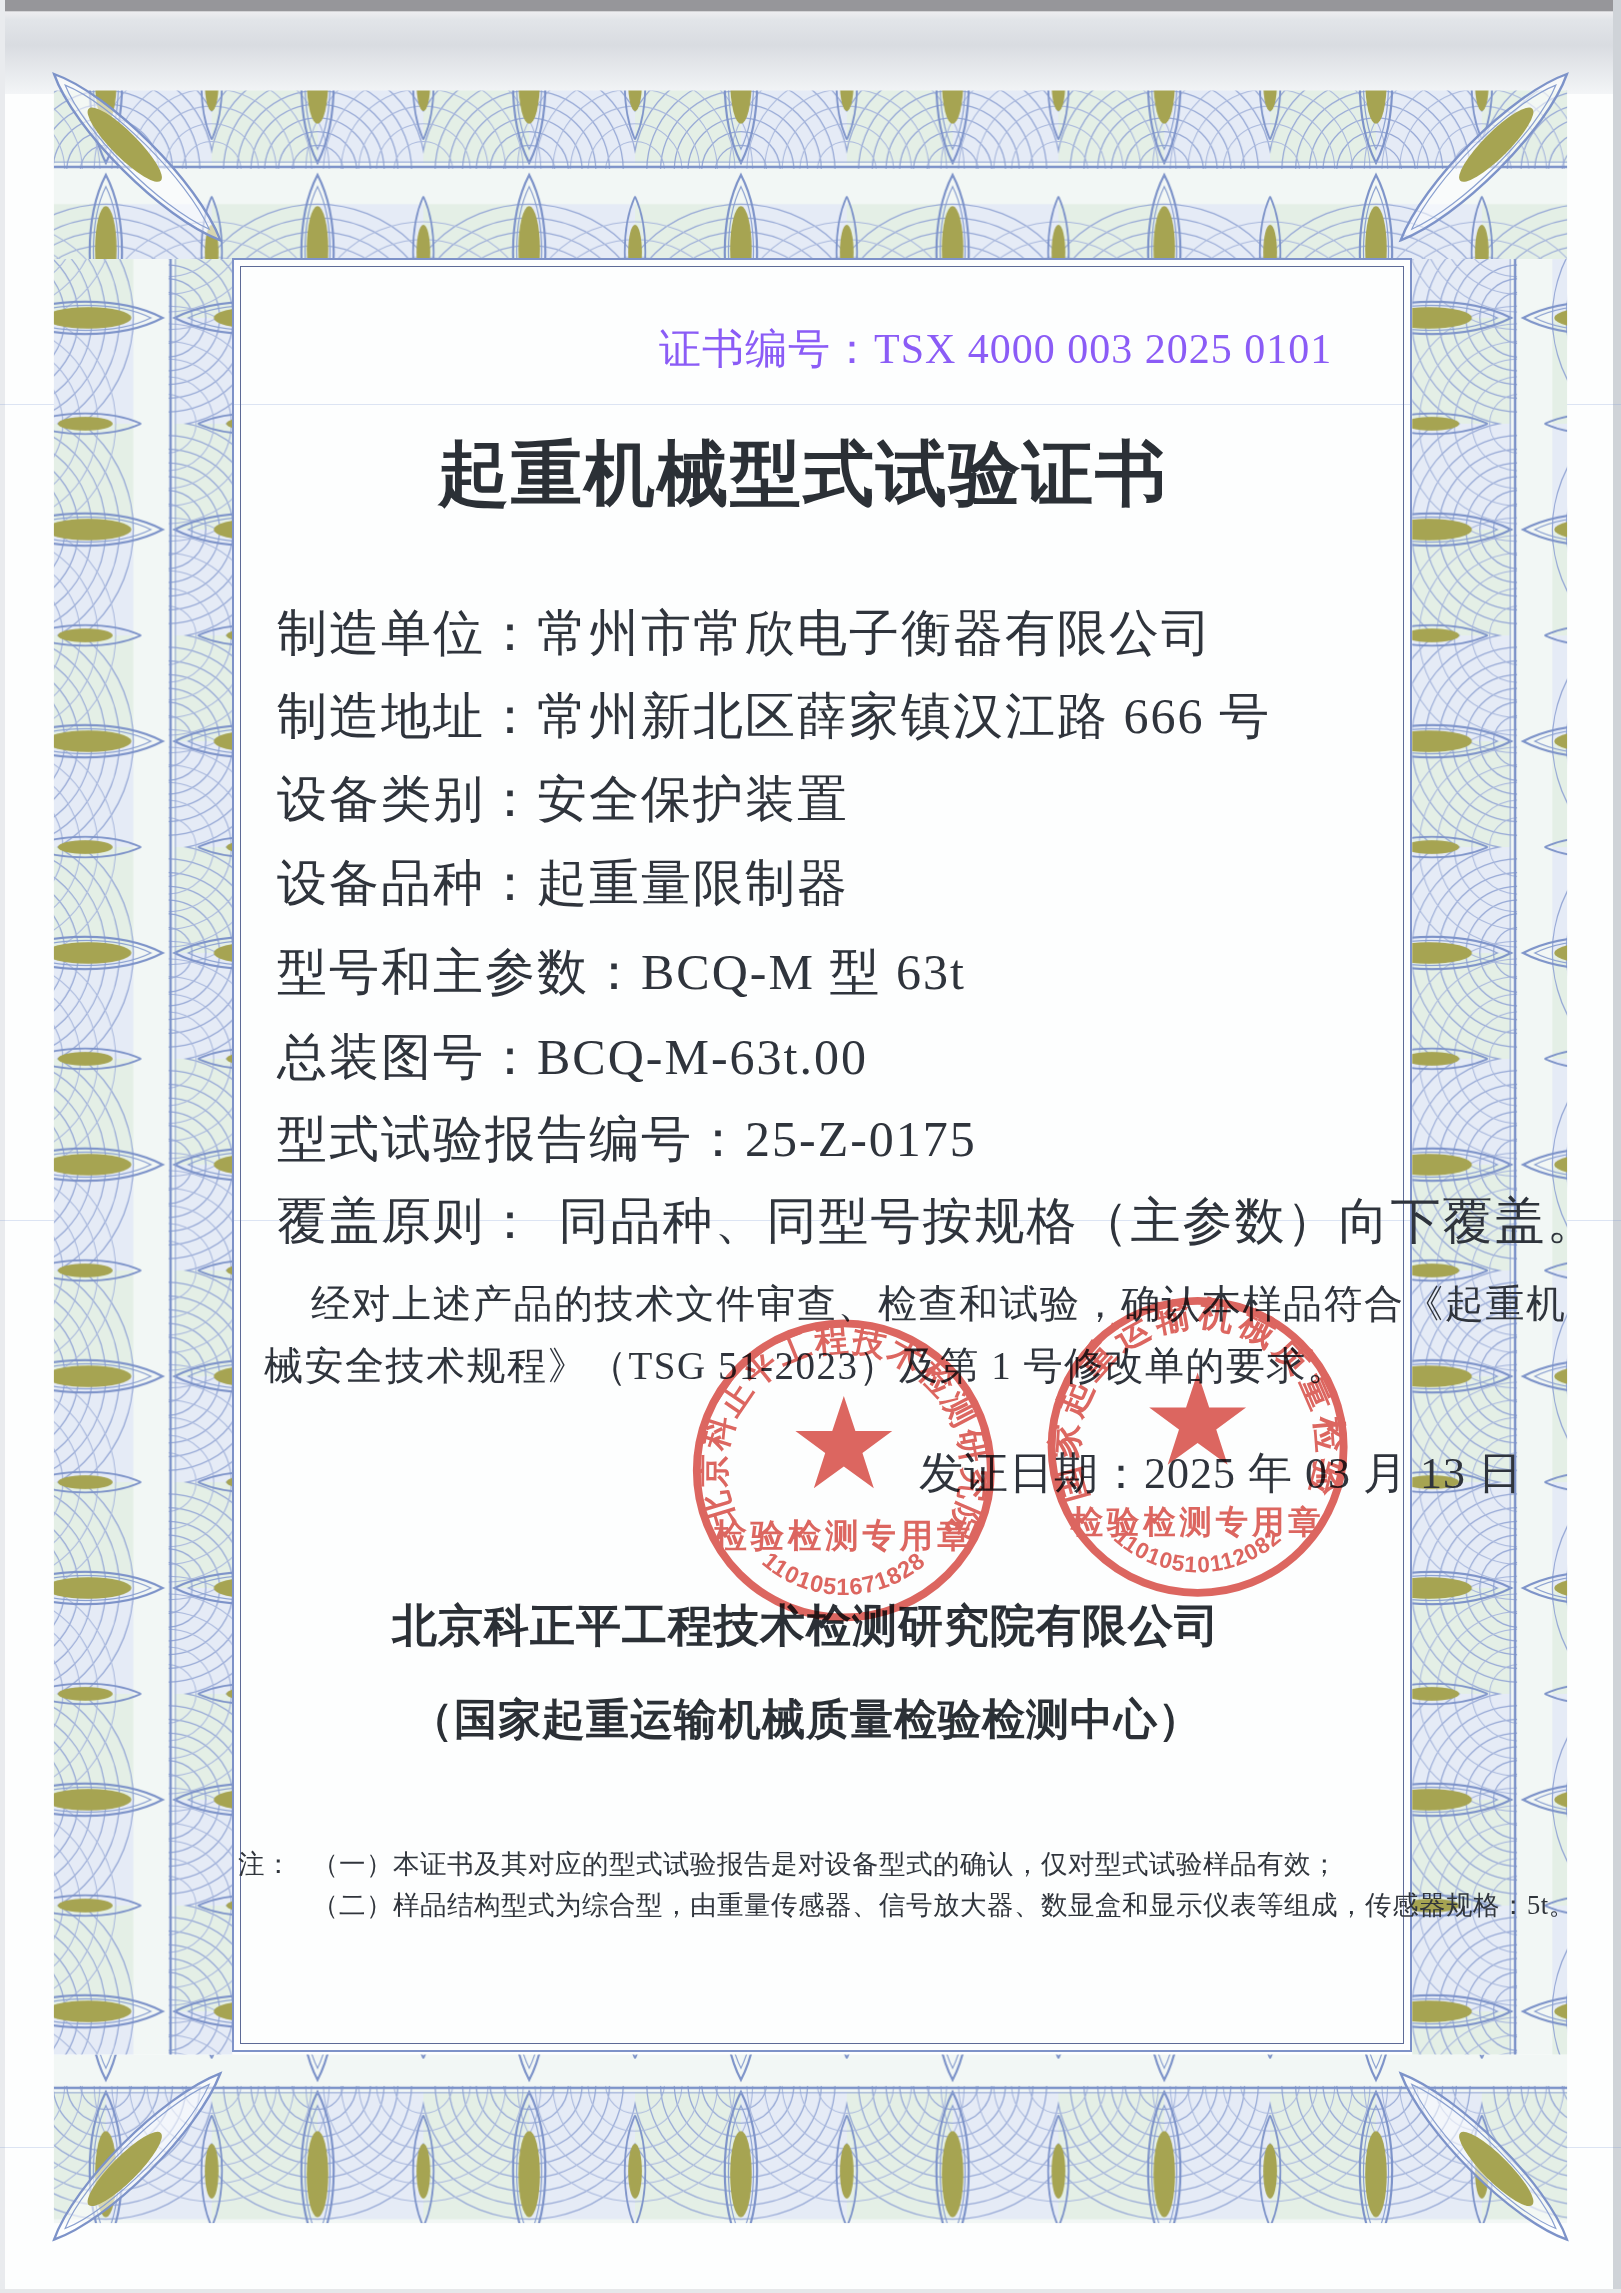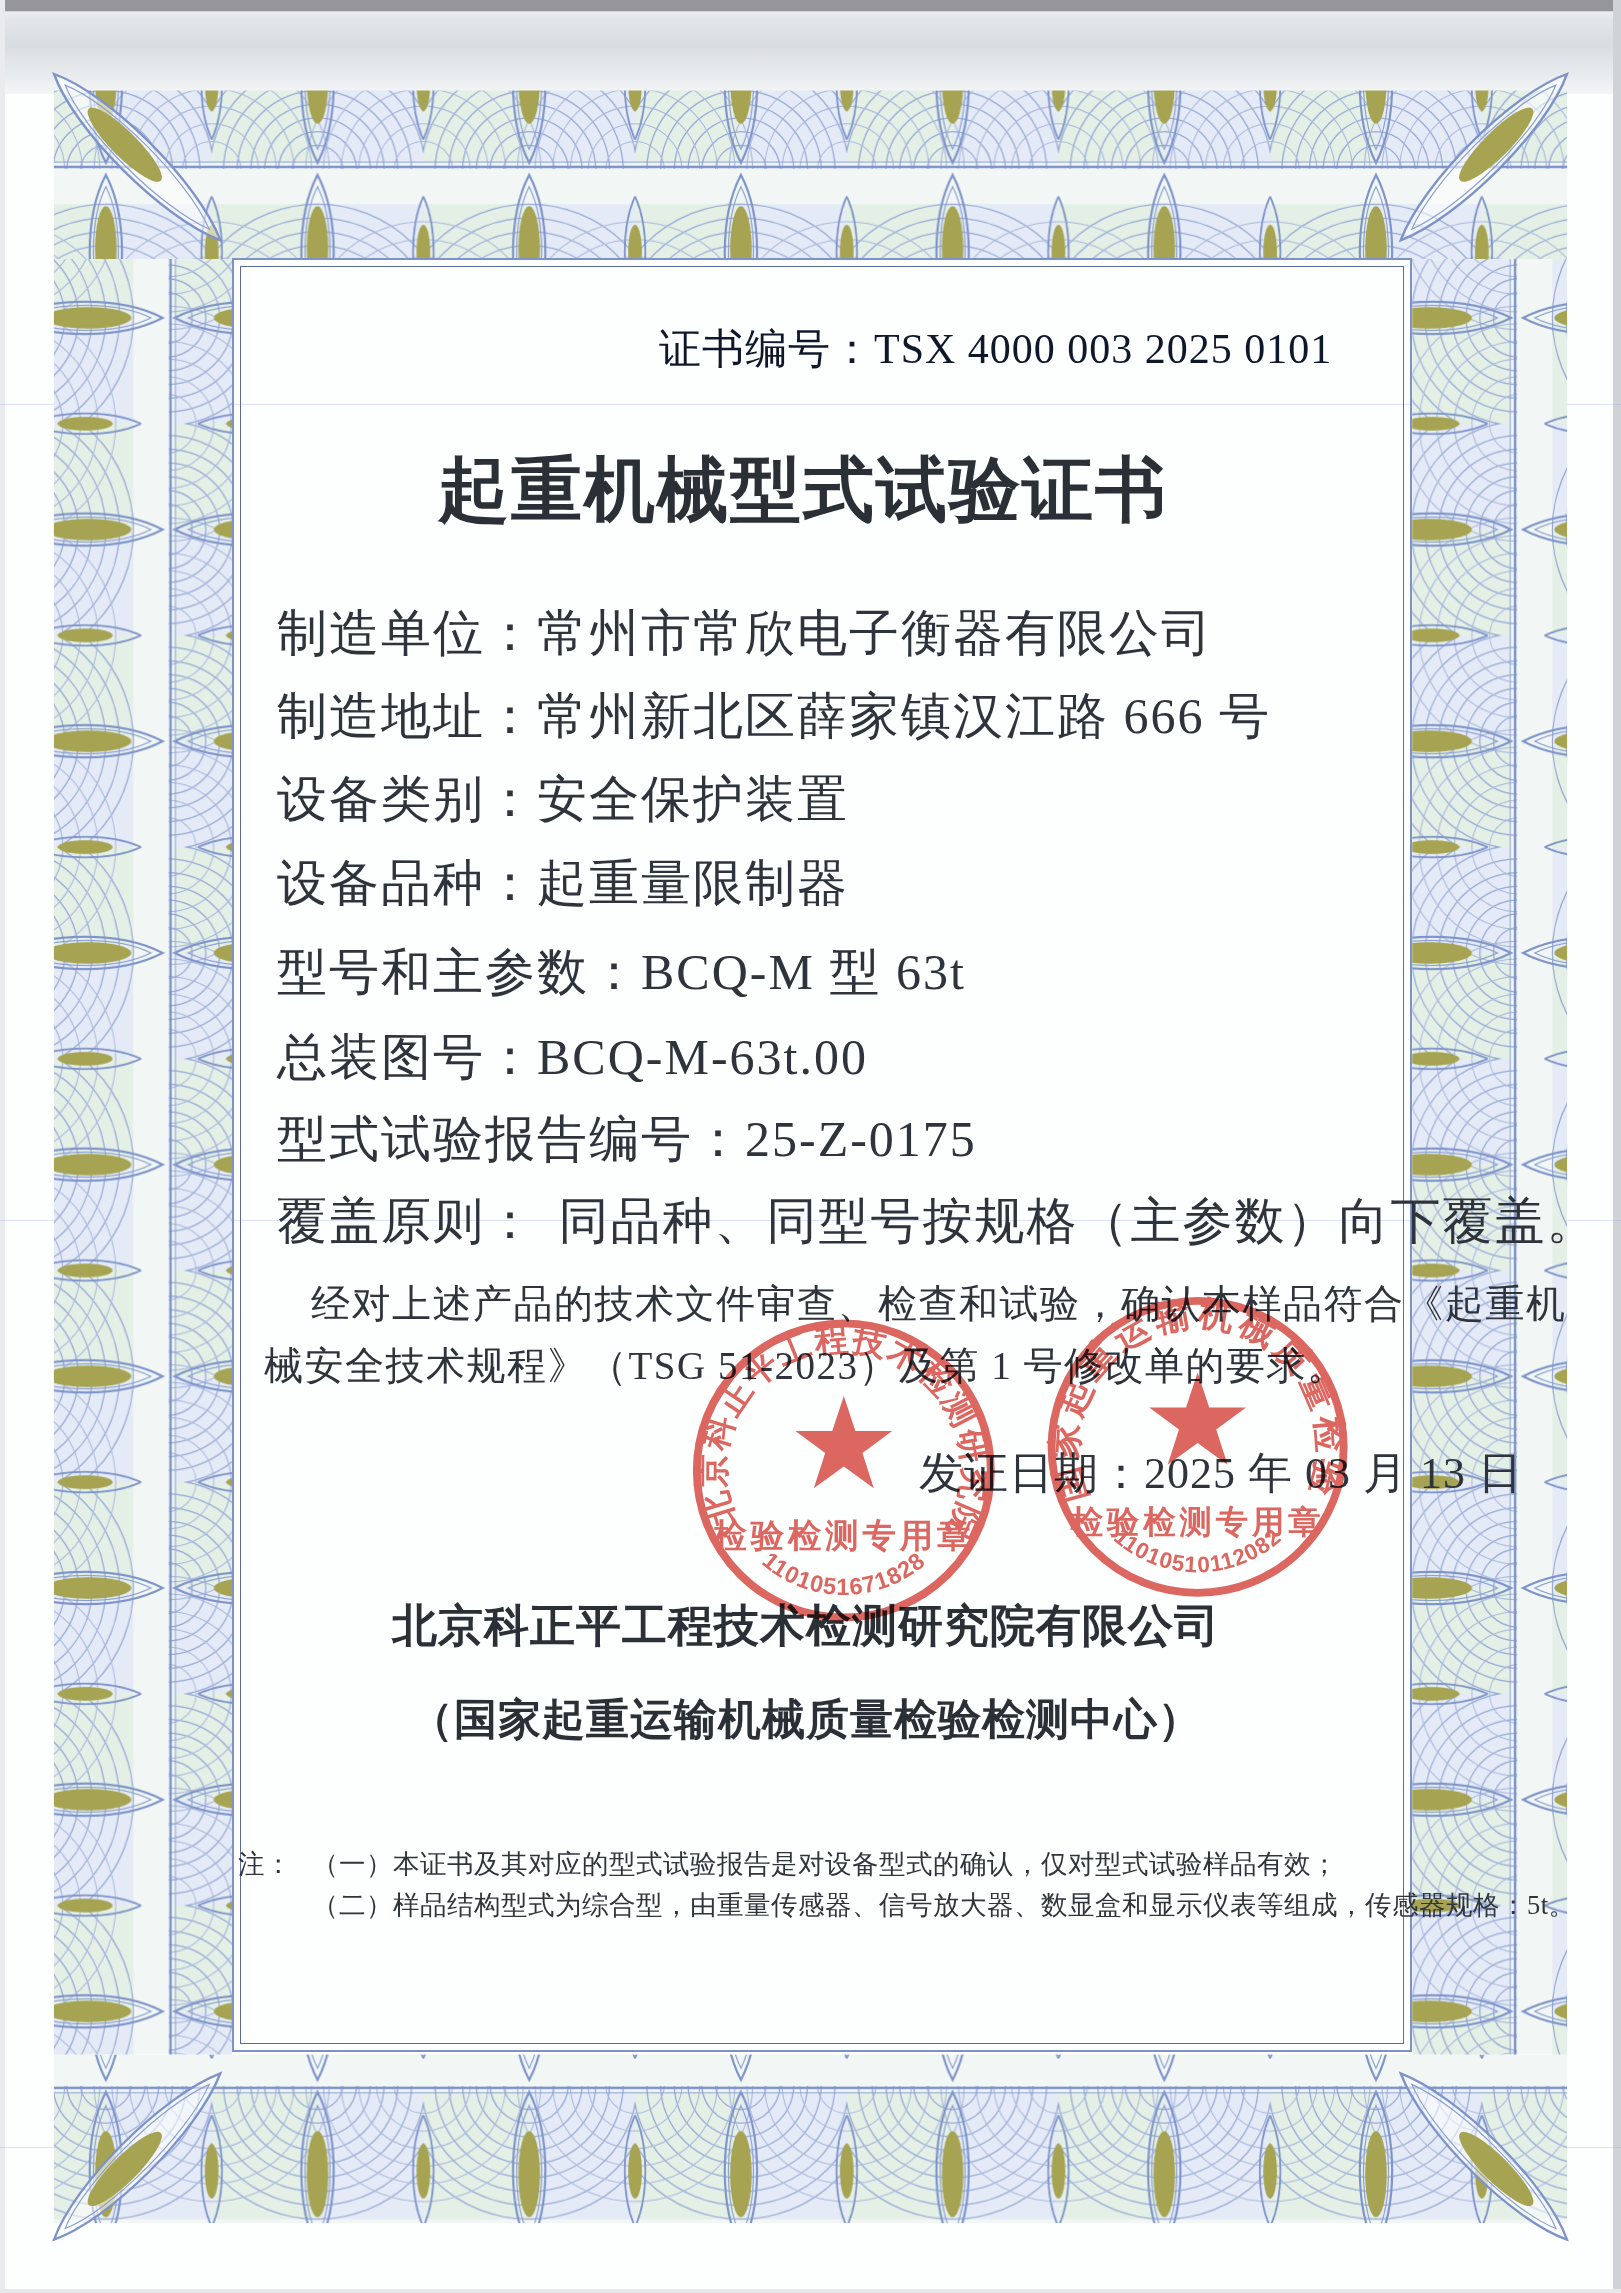--- a/index.html
+++ b/index.html
@@ -21,23 +21,23 @@
 
   .border-svg,.stamps-svg{position:absolute;top:0;left:0;}
   .stamps-svg{mix-blend-mode:multiply;opacity:.87;}
 
   .inner-frame-outer{position:absolute;left:232px;top:258px;width:1180px;height:1794px;
     border:2.9px solid #7e92c8;box-sizing:border-box;}
   .inner-frame-inner{position:absolute;left:240px;top:266px;width:1164px;height:1778px;
     border:1px solid #5d6a96;box-sizing:border-box;}
 
   .line{position:absolute;white-space:nowrap;}
-  .certno{left:659px;top:321px;font-size:42px;letter-spacing:1px;color:#0f172a;}
+  .certno{left:659px;top:321px;font-size:42px;letter-spacing:1px;color:#8b5cf6;}
   .title{left:438px;top:427px;font-size:71px;font-weight:700;letter-spacing:2px;
-    color:#2b3036;font-family:"Liberation Sans","DejaVu Sans",sans-serif;margin-top:16px;}
+    color:#2b3036;font-family:"Liberation Sans","DejaVu Sans",sans-serif;}
   .field{left:277px;font-size:50px;letter-spacing:2px;}
   .field .val{letter-spacing:2px;}
   .field .val-gap{margin-left:21.6px;}
   .statement{font-size:39px;letter-spacing:1.5px;}
   .date-line{left:919px;top:1444px;font-size:44px;letter-spacing:1px;}
   .issuer{left:216px;width:1180px;text-align:center;font-weight:700;
     font-family:"Liberation Sans","DejaVu Sans",sans-serif;color:#2b3036;}
   .issuer1{top:1596px;font-size:45px;letter-spacing:1px;}
   .issuer2{top:1654px;font-size:43px;letter-spacing:1px;margin-top:37px;}
   .note{font-size:26.5px;letter-spacing:0.5px;color:#30353c;}

